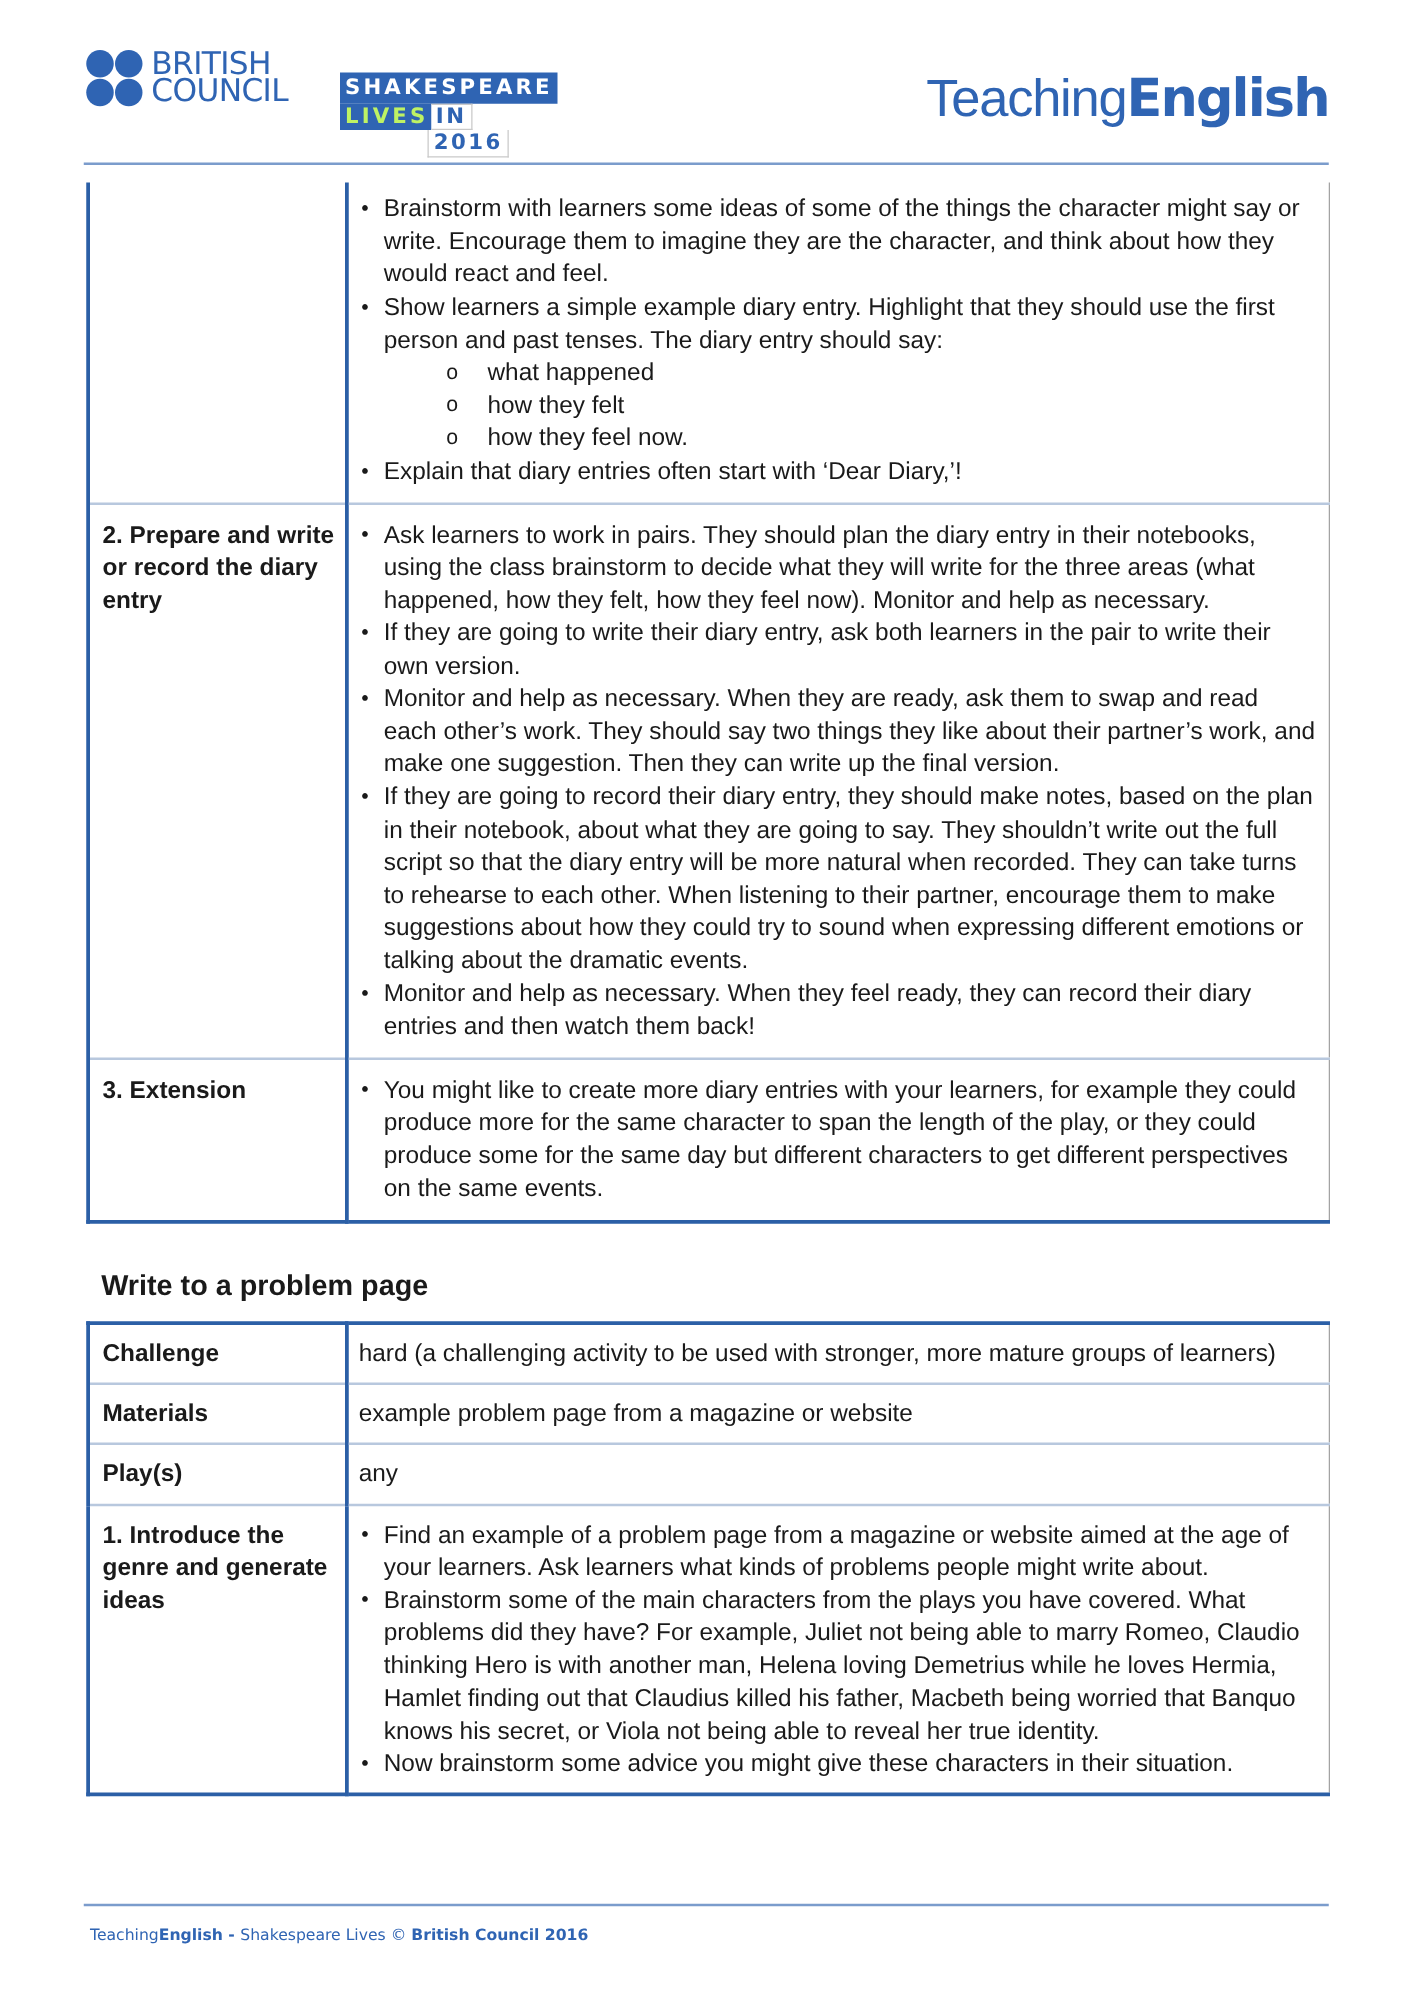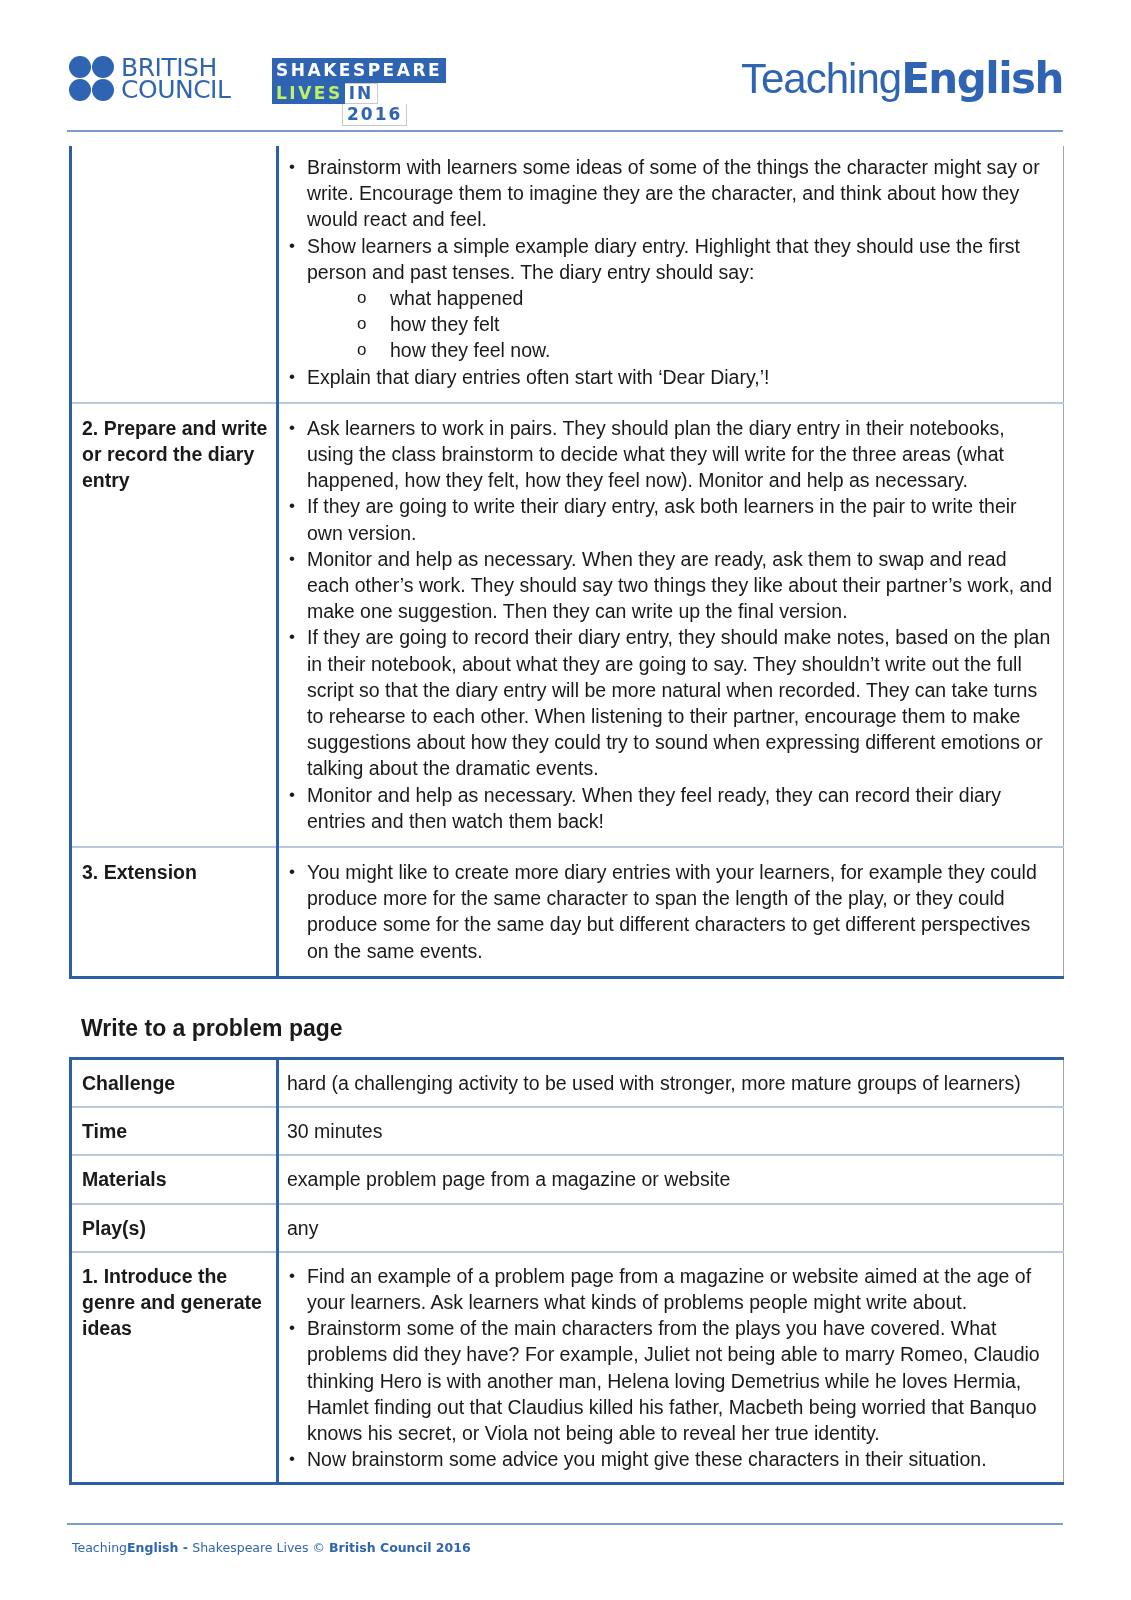--- a/index.html
+++ b/index.html
@@ -1,20 +1,20 @@
 <!DOCTYPE html>
 <html><head>
   <meta charset="utf-8">
   <style>
     html, body { margin: 0; padding: 0; background: #ffffff; }
     body { width: 1131px; height: 1600px; position: relative; font-family: "Liberation Sans", sans-serif; color: #1a1a1a; overflow: hidden; }
 
     
     .header { position: absolute; left: 0; top: 0; width: 1131px; height: 135px; }
-    .bc-logo { position: absolute; left: 69px; top: 56px; display: flex; align-items: center; }
+    .bc-logo { position: absolute; left: 69px; top: 40px; display: flex; }
     .bc-dots { display: grid; grid-template-columns: 22px 22px; grid-template-rows: 22px 22px; gap: 1px; margin-right: 7px; }
     .bc-dots span { width: 22px; height: 22px; border-radius: 50%; background: #2f64b3; display: block; }
     .bc-text { color: #2f64b3; font-family: "DejaVu Sans", sans-serif; font-size: 25px; line-height: 22px; letter-spacing: -0.5px; font-weight: normal; }
     .bc-text div { white-space: nowrap; }
 
     .sl-logo { position: absolute; left: 272px; top: 58px; }
     .sl-row1 { background: #2f64b3; color: #fff; font-family: "DejaVu Sans", sans-serif; font-weight: bold; font-size: 17px; letter-spacing: 2.5px; padding: 2px 4px; height: 21px; line-height: 21px; display: inline-block; }
     .sl-row2 { display: flex; height: 21px; }
     .sl-lives { background: #2f64b3; color: #bef264; font-family: "DejaVu Sans", sans-serif; font-weight: bold; font-size: 17px; letter-spacing: 2.5px; padding: 0 2px 0 4px; line-height: 21px; }
     .sl-in { color: #2f64b3; font-family: "DejaVu Sans", sans-serif; font-weight: bold; font-size: 17px; letter-spacing: 2px; padding: 0 4px; line-height: 19px; border: 1px solid #c9c9c9; border-left: none; text-align: right; }
@@ -134,24 +134,20 @@
 
 <div class="section-title">Write to a problem page</div>
 
 <table class="lesson" id="table2">
   <tbody>
       <tr class="head simple">
     <td class="label">Challenge</td>
     <td class="content">hard (a challenging activity to be used with stronger, more mature groups of learners)</td>
   </tr>
   <tr class="simple">
-    <td class="label">Time</td>
-    <td class="content">30 minutes</td>
-  </tr>
-  <tr class="simple">
     <td class="label">Materials</td>
     <td class="content">example problem page from a magazine or website</td>
   </tr>
   <tr class="simple">
     <td class="label">Play(s)</td>
     <td class="content">any</td>
   </tr>
   <tr class="last">
     <td class="label">1. Introduce the genre and generate ideas</td>
     <td class="content">

